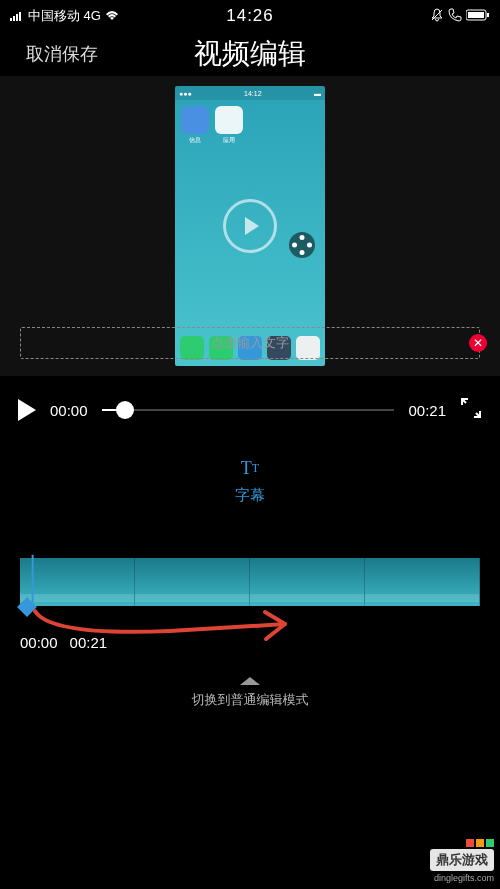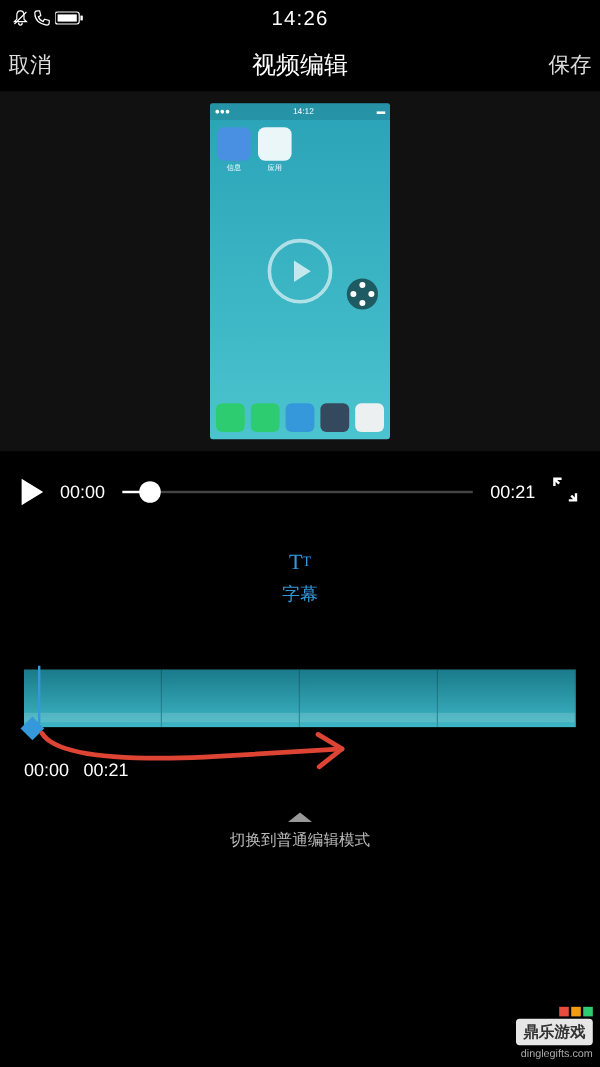--- a/index.html
+++ b/index.html
@@ -1,20 +1,20 @@
 <!DOCTYPE html>
 <html><head>
 <meta charset="utf-8">
 <style>
 html,body{margin:0;padding:0;background:#000;color:#fff;font-family:-apple-system,"PingFang SC","Microsoft YaHei",sans-serif;width:500px;height:889px;overflow:hidden;position:relative}
 .status-bar{display:flex;align-items:center;justify-content:space-between;padding:4px 10px;font-size:13px;height:24px}
 .status-left,.status-right{display:flex;align-items:center;gap:4px}
 .status-time{position:absolute;left:50%;transform:translateX(-50%);font-weight:500;letter-spacing:1px;font-size:17px}
-.header{display:flex;align-items:center;justify-content:space-between;padding:10px 7px}
-.header .title{font-size:20px;font-weight:400;position:absolute;left:50%;transform:translateX(-50%)}
+.header{display:flex;align-items:center;justify-content:flex-start;padding:10px 26px}
+.header .title{font-size:28px;font-weight:400;position:absolute;left:50%;transform:translateX(-50%)}
 .header .btn{font-size:18px;color:#ddd}
 .preview{height:300px;background:#111;display:flex;align-items:center;justify-content:center;position:relative}
 .phone-screen{width:150px;height:280px;background:linear-gradient(180deg,#2aa3b8 0%,#3db6c5 60%,#4cc4cf 100%);border-radius:2px;position:relative;overflow:hidden}
 .phone-status{height:14px;background:rgba(0,0,0,.1);display:flex;align-items:center;justify-content:space-between;padding:0 4px;font-size:7px;color:#fff}
 .app-row{display:flex;gap:6px;padding:6px}
 .app-icon-sm{width:28px;height:28px;background:rgba(255,255,255,.9);border-radius:6px;display:flex;align-items:center;justify-content:center;font-size:6px;flex-direction:column;position:relative}
 .app-icon-sm.blue{background:#4a90e2}
 .app-label{font-size:6px;color:#fff;text-align:center;margin-top:2px}
 .play-overlay{position:absolute;top:50%;left:50%;transform:translate(-50%,-50%);width:48px;height:48px;border:3px solid rgba(255,255,255,.6);border-radius:50%;display:flex;align-items:center;justify-content:center}
 .play-overlay::after{content:'';border-left:14px solid rgba(255,255,255,.7);border-top:9px solid transparent;border-bottom:9px solid transparent;margin-left:4px}
@@ -52,20 +52,36 @@
 .wm-logo{display:flex;gap:2px;margin-bottom:2px}
 .wm-dot{width:8px;height:8px}
 .wm-text{display:flex;align-items:center;gap:4px;background:rgba(255,255,255,.9);padding:2px 6px;border-radius:3px}
 .wm-cn{font-size:13px;font-weight:700;color:#333}
 .wm-url{font-size:9px;color:#666}
 </style>
 </head>
 <body>
 
 <div class="status-bar">
+  <div class="status-left">
+    <span>
+      <svg width="14" height="10" viewBox="0 0 14 10">
+          <rect x="0" y="7" width="2" height="3" fill="#fff"></rect>
+          <rect x="3" y="5" width="2" height="5" fill="#fff"></rect>
+          <rect x="6" y="3" width="2" height="7" fill="#fff"></rect>
+          <rect x="9" y="1" width="2" height="9" fill="#fff"></rect>
+        </svg>
+    </span>
+    <span>中国移动 4G</span>
+    <span>
+      <svg width="14" height="10" viewBox="0 0 14 10">
+          <path d="M7 9 L5 7 Q7 5 9 7 Z M3 5 Q7 1 11 5 L9.5 6.5 Q7 4 4.5 6.5 Z M1 3 Q7 -3 13 3 L11.5 4.5 Q7 0 2.5 4.5 Z" fill="#fff"></path>
+        </svg>
+    </span>
+  </div>
   <div class="status-time">14:26</div>
   <div class="status-right">
     <span>
       <svg width="14" height="14" viewBox="0 0 14 14">
           <path d="M7 1 Q4 1 4 5 L4 8 L2 10 L12 10 L10 8 L10 5 Q10 1 7 1 M5.5 11 Q5.5 13 7 13 Q8.5 13 8.5 11" fill="none" stroke="#fff" stroke-width="1"></path>
           <line x1="2" y1="12" x2="12" y2="2" stroke="#fff" stroke-width="1"></line>
         </svg>
     </span>
     <span>
       <svg width="14" height="14" viewBox="0 0 14 14">
@@ -107,20 +123,24 @@
     </div>
     <div class="play-overlay"></div>
     <div class="joystick"></div>
     <div class="dock">
       <div class="app-icon-sm" style="background:#2ecc71"></div>
       <div class="app-icon-sm" style="background:#2ecc71"></div>
       <div class="app-icon-sm" style="background:#3498db"></div>
       <div class="app-icon-sm" style="background:#34495e"></div>
       <div class="app-icon-sm" style="background:#ecf0f1"></div>
     </div>
+  </div>
+  <div class="text-input-overlay">
+    <span>点击输入文字</span>
+    <span class="close-badge">✕</span>
   </div>
 </div>
 
 <div class="controls">
   <div class="play-btn"></div>
   <span class="time-txt">00:00</span>
   <div class="slider">
     <div class="slider-fill"></div>
     <div class="slider-thumb"></div>
   </div>

